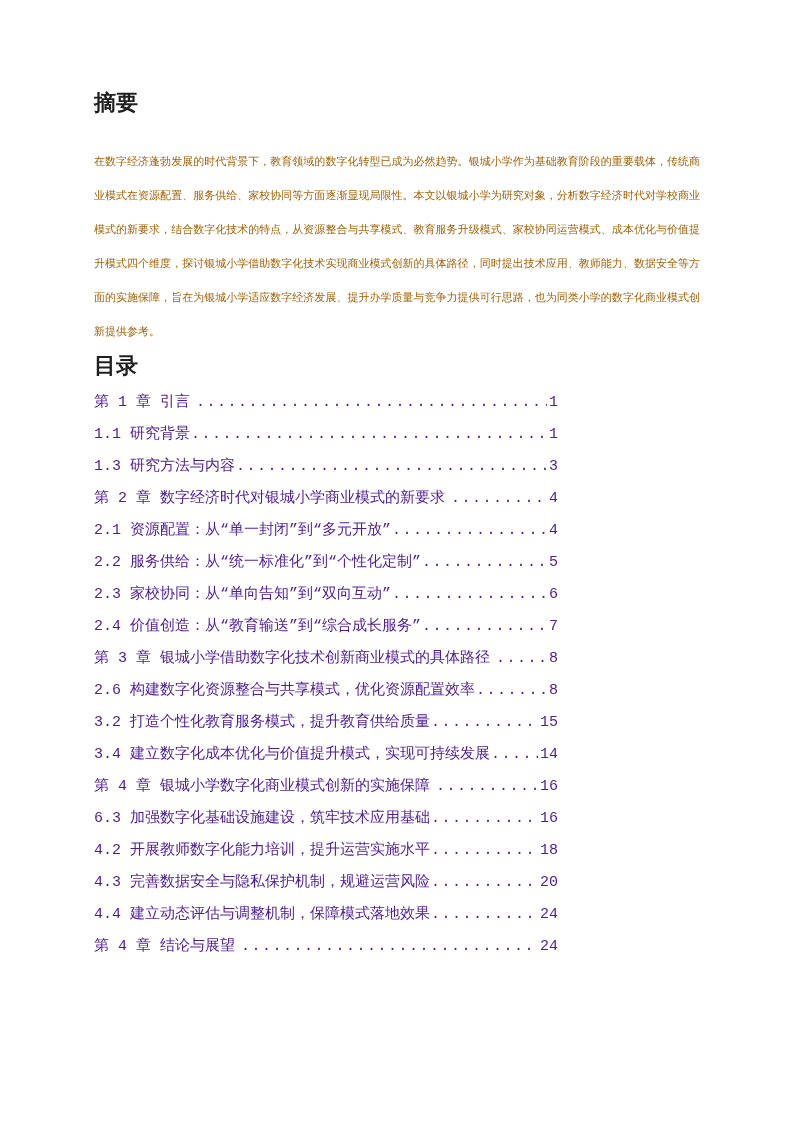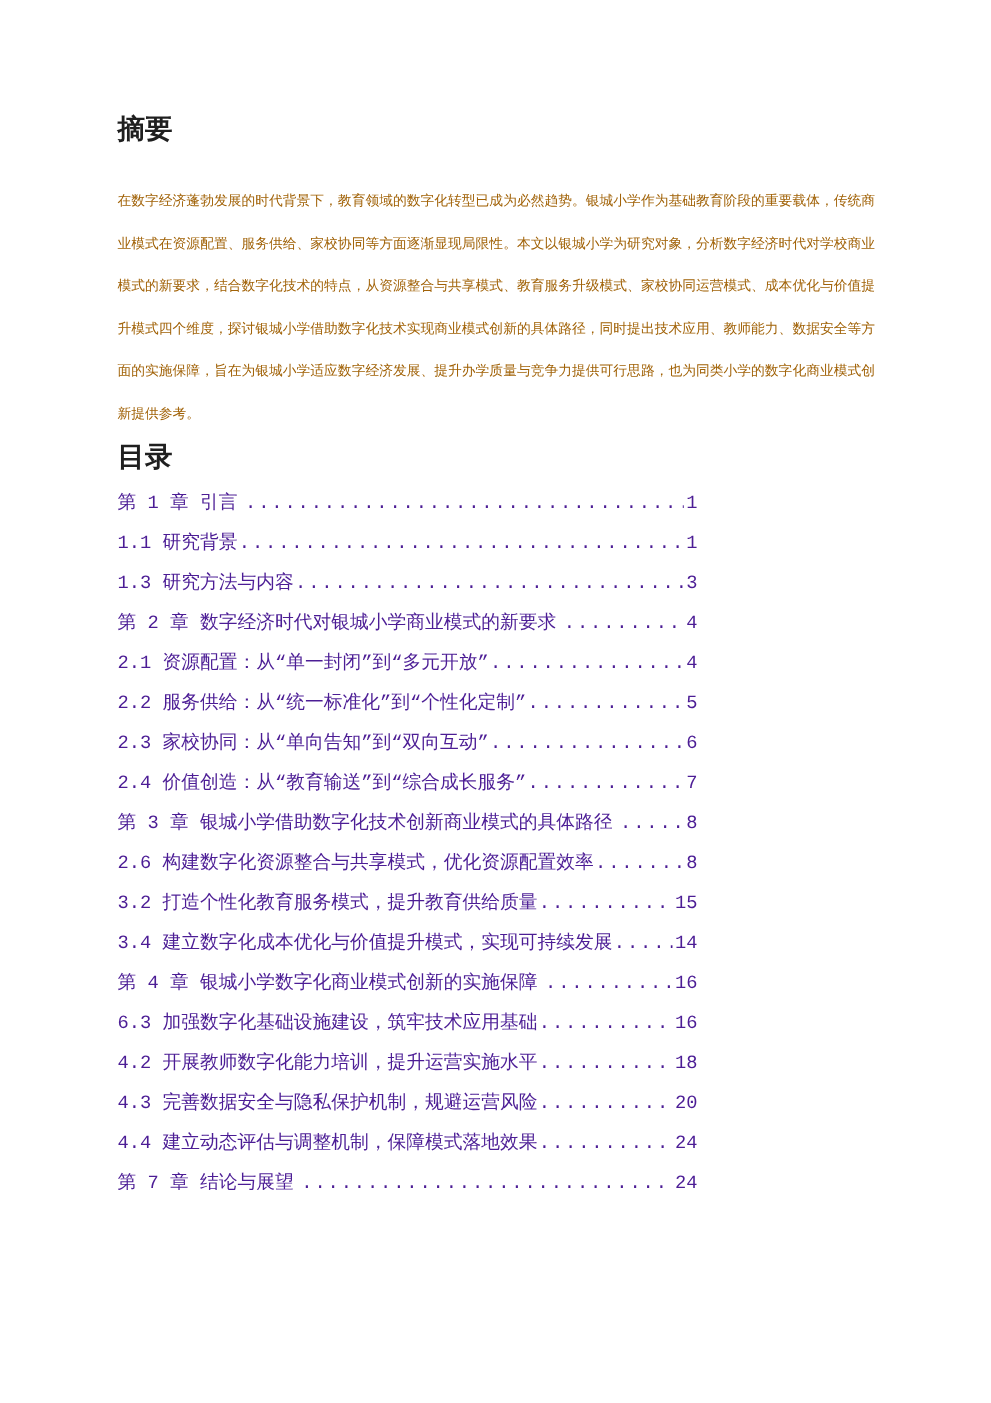--- a/index.html
+++ b/index.html
@@ -162,21 +162,21 @@
       <span class="toc-label">4.3 完善数据安全与隐私保护机制，规避运营风险</span>
       <span class="toc-dots"></span>
       <span class="toc-page">20</span>
     </div>
       <div class="toc-row section">
       <span class="toc-label">4.4 建立动态评估与调整机制，保障模式落地效果</span>
       <span class="toc-dots"></span>
       <span class="toc-page">24</span>
     </div>
       <div class="toc-row chapter">
-      <span class="toc-label">第 7 章 结论与展望</span>
+      <span class="toc-label">第 4 章 结论与展望</span>
       <span class="toc-dots"></span>
       <span class="toc-page">24</span>
     </div>
       <div class="toc-row section">
       <span class="toc-label">5.1 研究结论</span>
       <span class="toc-dots"></span>
       <span class="toc-page">24</span>
     </div>
     </div>
 

